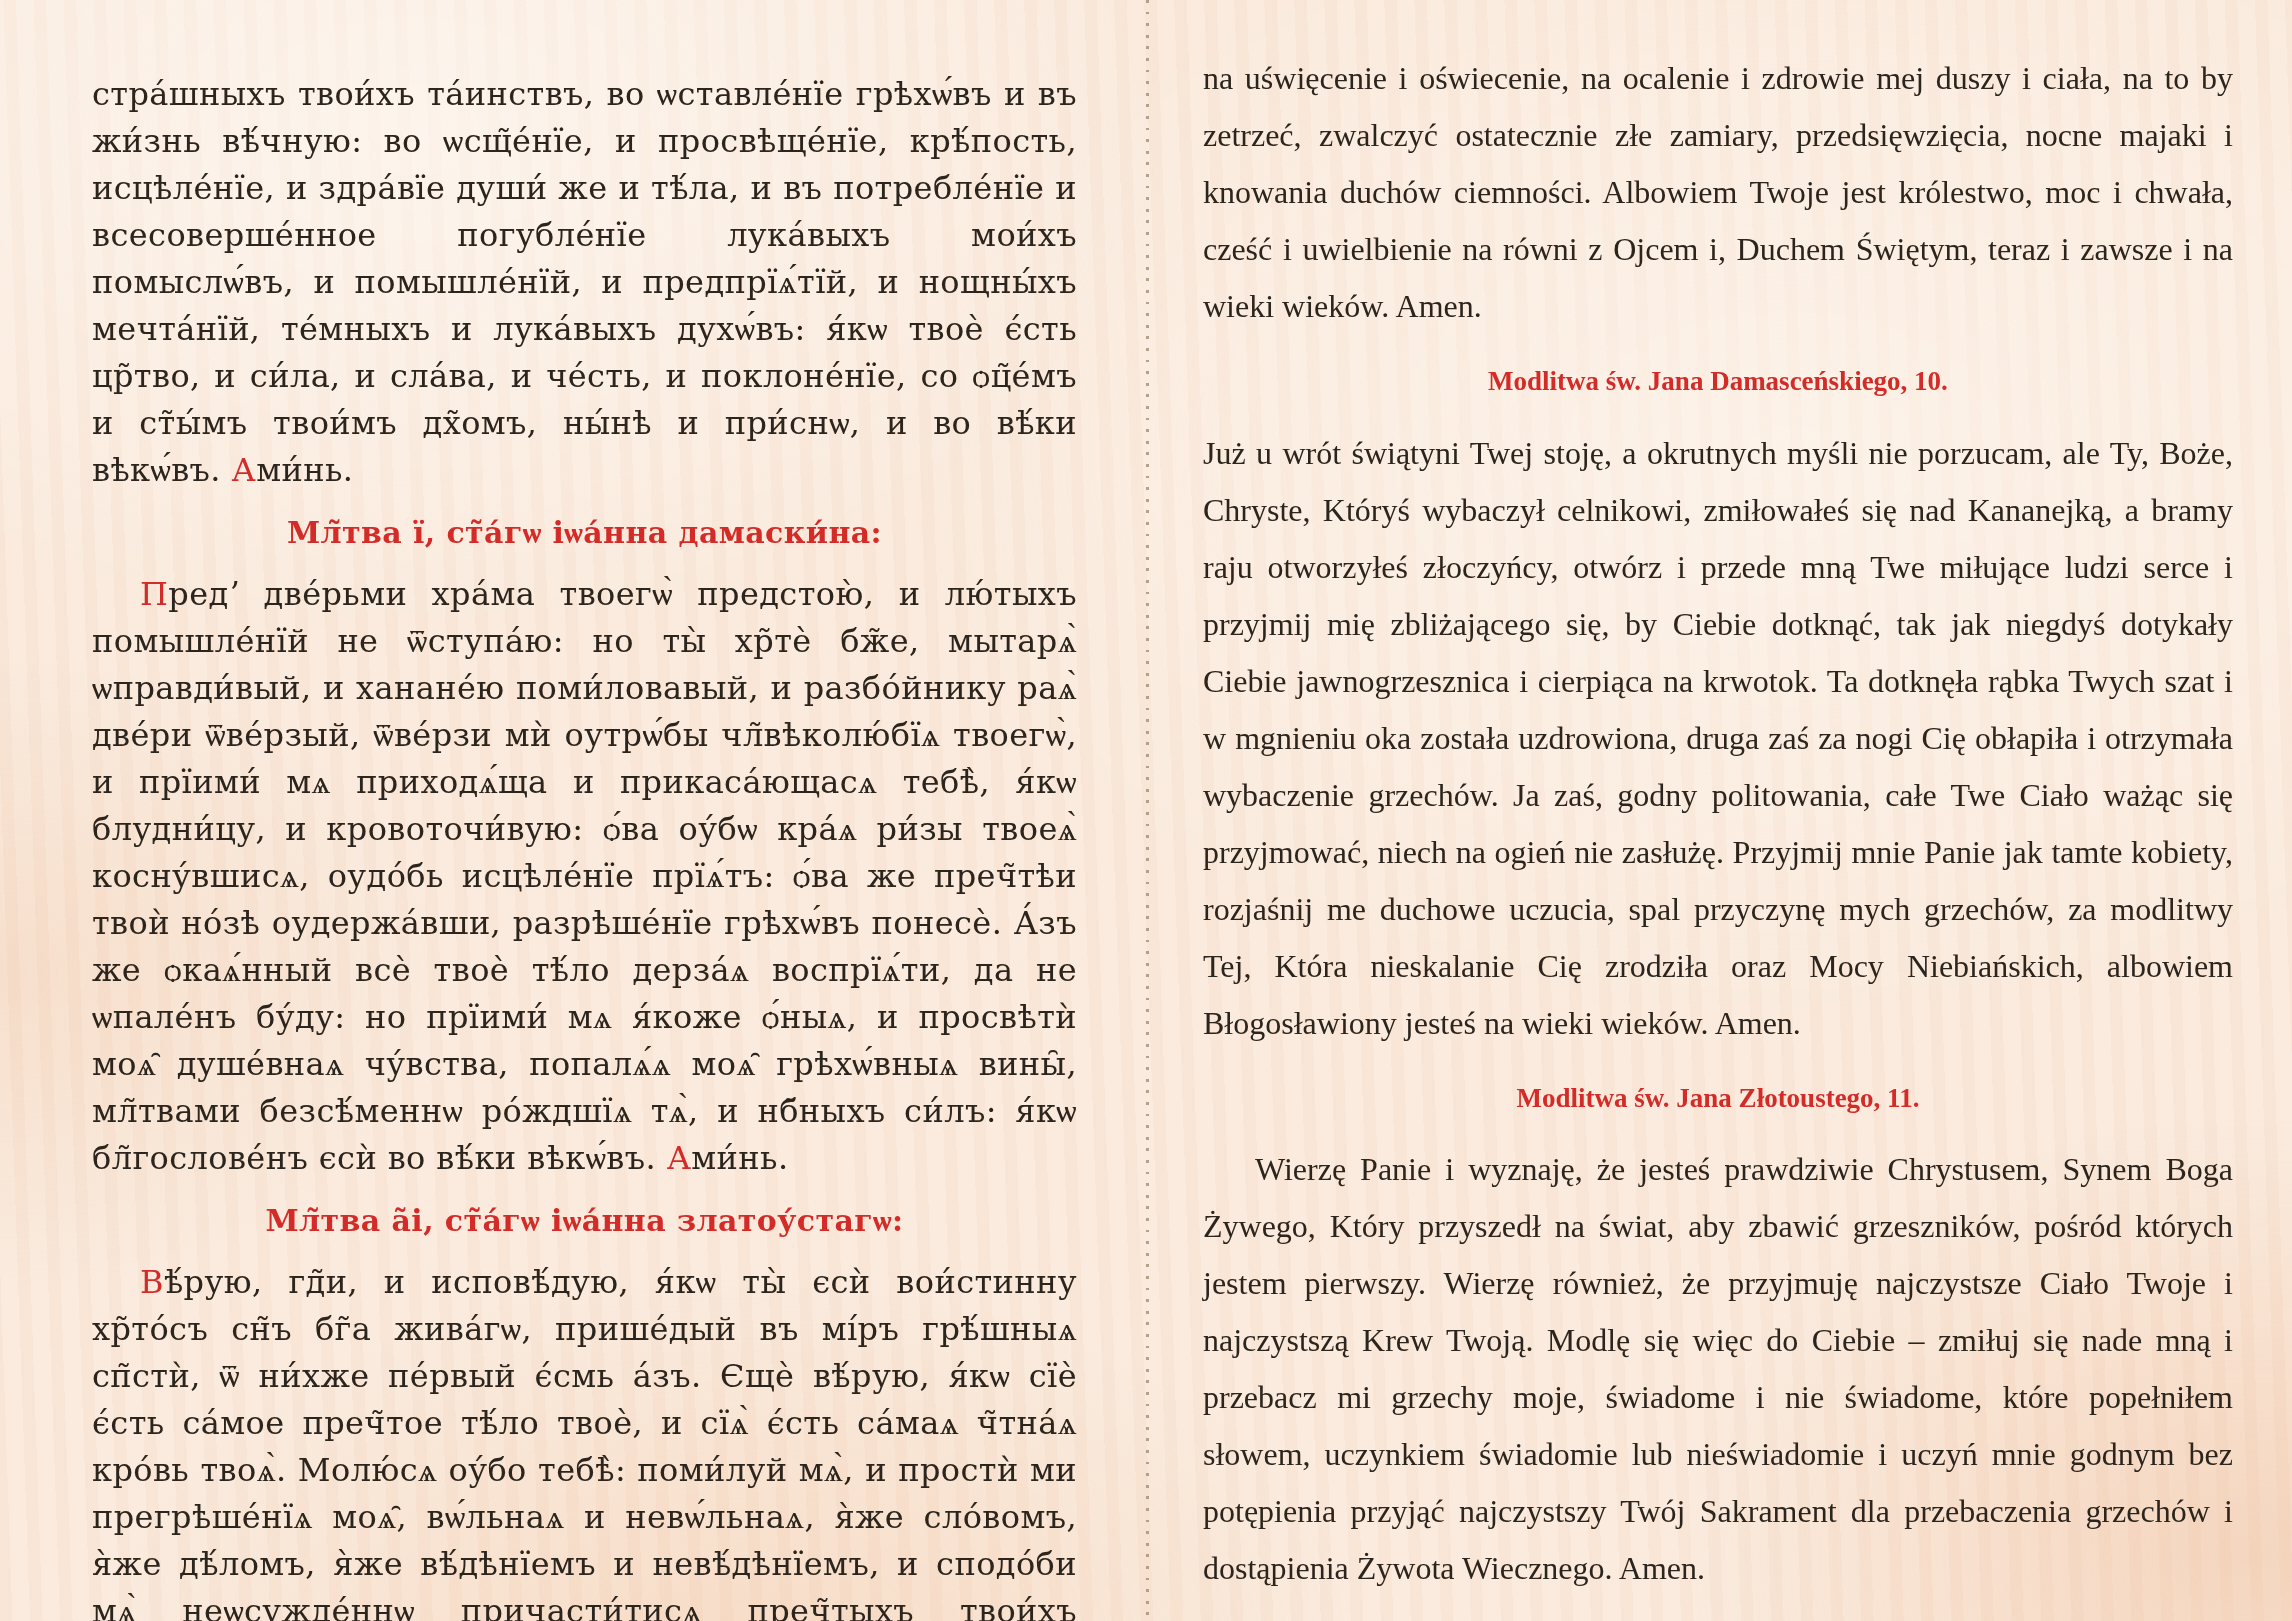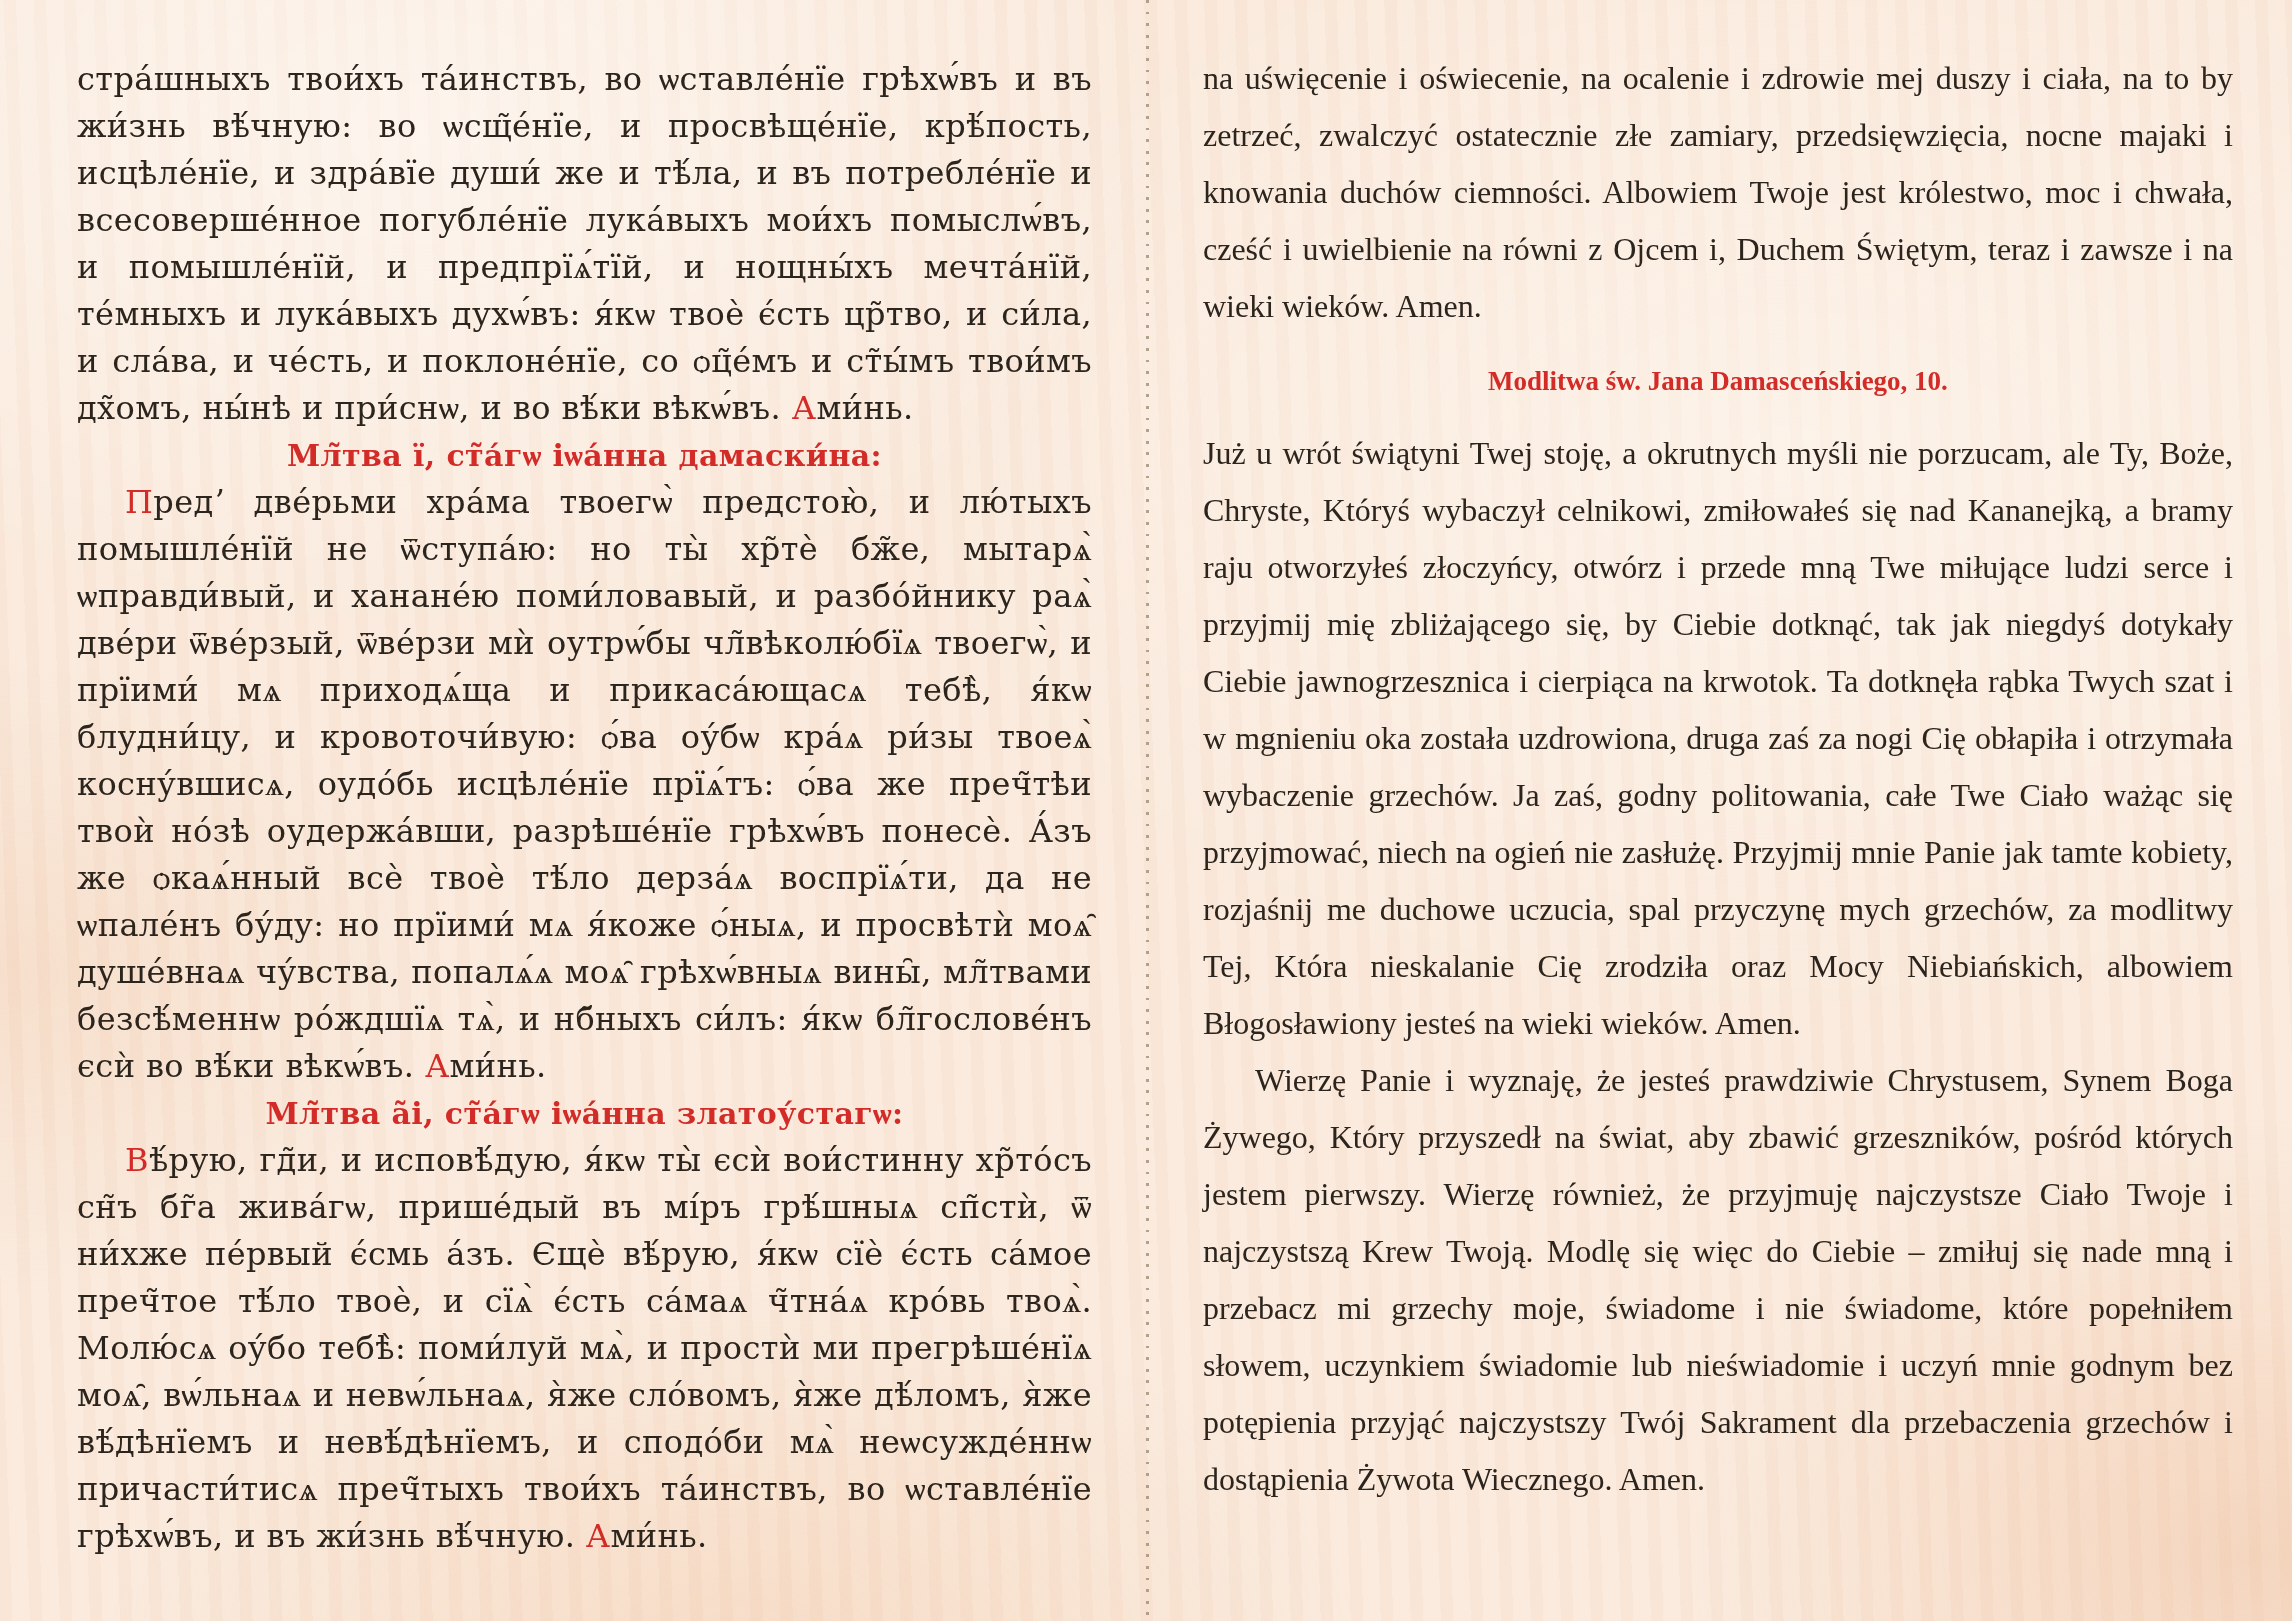--- a/index.html
+++ b/index.html
@@ -44,21 +44,21 @@
     opacity: 0.75;
   }
 
   
   .cs {
     font-family: "DejaVu Serif", serif;
     font-size: 32px;
     line-height: 47px;
     color: #2c251d;
     text-align: justify;
-    margin: 0;
+    margin: 15px;
     letter-spacing: 0.4px;
   }
   .cs.heading {
     text-align: center;
     font-weight: bold;
     font-size: 30px;
     margin: 0;
     text-align-last: center;
   }
   .para.cs-indent { text-indent: 48px; }
@@ -97,17 +97,18 @@
     <p class="cs heading">Мл̃тва а̃і, ст̃а́гѡ іѡа́нна златоу́стагѡ:</p>
     <p class="cs para cs-indent"><span class="red">В</span><span>ѣ́рую, гд̃и, и исповѣ́дую, я́кѡ ты̀ єсѝ вои́стинну хр̃то́съ сн̃ъ бг̃а жива́гѡ, прише́дый въ мі́ръ грѣ́шныѧ сп̃стѝ, ѿ ни́хже пе́рвый є́смь а́зъ. Єщѐ вѣ́рую, я́кѡ сїѐ є́сть са́мое преч̃тое тѣ́ло твоѐ, и сїѧ̀ є́сть са́маѧ ч̃тна́ѧ кро́вь твоѧ̀. Молю́сѧ оу́бо тебѣ̀: поми́луй мѧ̀, и простѝ ми прегрѣше́нїѧ моѧ̑, вѡ́льнаѧ и невѡ́льнаѧ, я̀же сло́вомъ, я̀же дѣ́ломъ, я̀же вѣ́дѣнїемъ и невѣ́дѣнїемъ, и сподо́би мѧ̀ неѡсужде́ннѡ причасти́тисѧ преч̃тыхъ твои́хъ та́инствъ, во ѡставле́нїе грѣхѡ́въ, и въ жи́знь вѣ́чную. </span><span class="red">А</span><span>ми́нь.</span></p>
   </div>
 
   <div class="divider"></div>
 
   <div class="page page-right">
     <p class="pl para">na uświęcenie i oświecenie, na ocalenie i zdrowie mej duszy i ciała, na to by zetrzeć, zwalczyć ostatecznie złe zamiary, przedsięwzięcia, nocne majaki i knowania duchów ciemności. Albowiem Twoje jest królestwo, moc i chwała, cześć i uwielbienie na równi z Ojcem i, Duchem Świętym, teraz i zawsze i na wieki wieków. Amen.</p>
     <p class="pl heading">Modlitwa św. Jana Damasceńskiego, 10.</p>
     <p class="pl para">Już u wrót świątyni Twej stoję, a okrutnych myśli nie porzucam, ale Ty, Boże, Chryste, Któryś wybaczył celnikowi, zmiłowałeś się nad Kananejką, a bramy raju otworzyłeś złoczyńcy, otwórz i przede mną Twe miłujące ludzi serce i przyjmij mię zbliżającego się, by Ciebie dotknąć, tak jak niegdyś dotykały Ciebie jawnogrzesznica i cierpiąca na krwotok. Ta dotknęła rąbka Twych szat i w mgnieniu oka została uzdrowiona, druga zaś za nogi Cię obłapiła i otrzymała wybaczenie grzechów. Ja zaś, godny politowania, całe Twe Ciało ważąc się przyjmować, niech na ogień nie zasłużę. Przyjmij mnie Panie jak tamte kobiety, rozjaśnij me duchowe uczucia, spal przyczynę mych grzechów, za modlitwy Tej, Która nieskalanie Cię zrodziła oraz Mocy Niebiańskich, albowiem Błogosławiony jesteś na wieki wieków. Amen.</p>
+    <p class="pl heading">Modlitwa św. Jana Złotoustego, 11.</p>
     <p class="pl para pl-indent">Wierzę Panie i wyznaję, że jesteś prawdziwie Chrystusem, Synem Boga Żywego, Który przyszedł na świat, aby zbawić grzeszników, pośród których jestem pierwszy. Wierzę również, że przyjmuję najczystsze Ciało Twoje i najczystszą Krew Twoją. Modlę się więc do Ciebie – zmiłuj się nade mną i przebacz mi grzechy moje, świadome i nie świadome, które popełniłem słowem, uczynkiem świadomie lub nieświadomie i uczyń mnie godnym bez potępienia przyjąć najczystszy Twój Sakrament dla przebaczenia grzechów i dostąpienia Żywota Wiecznego. Amen.</p>
   </div>
 
 </div>
 
 
 </body></html>

